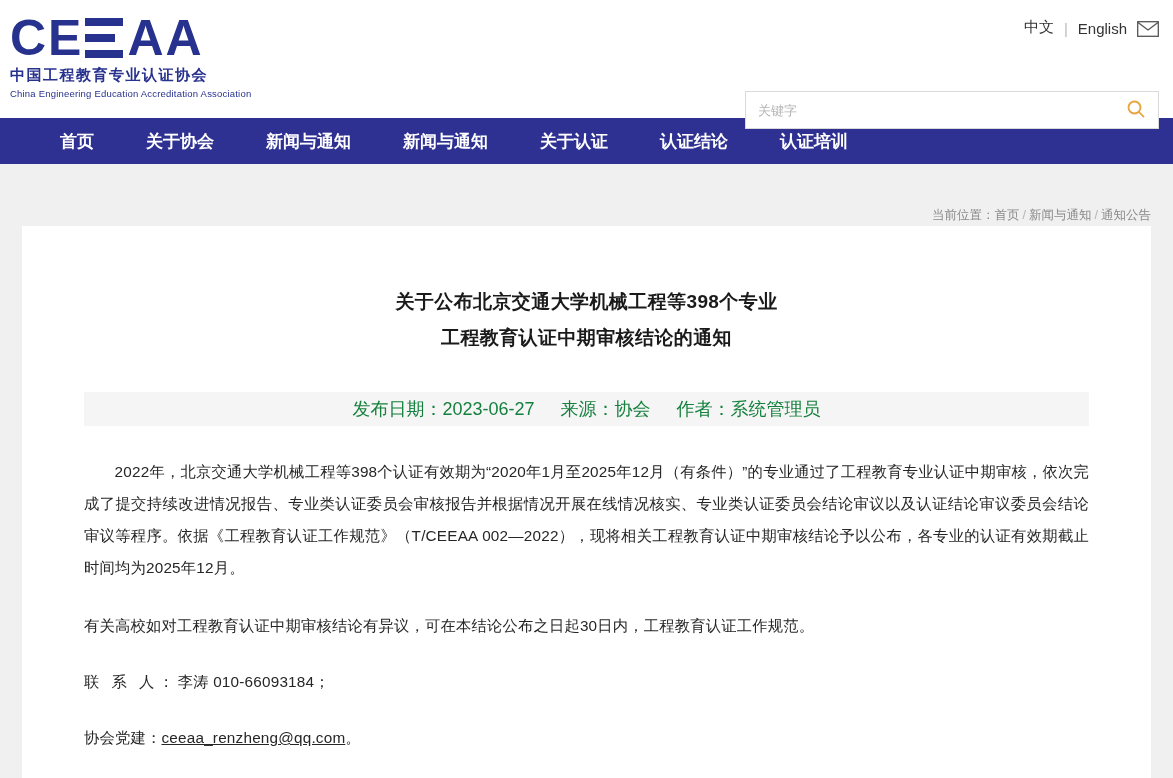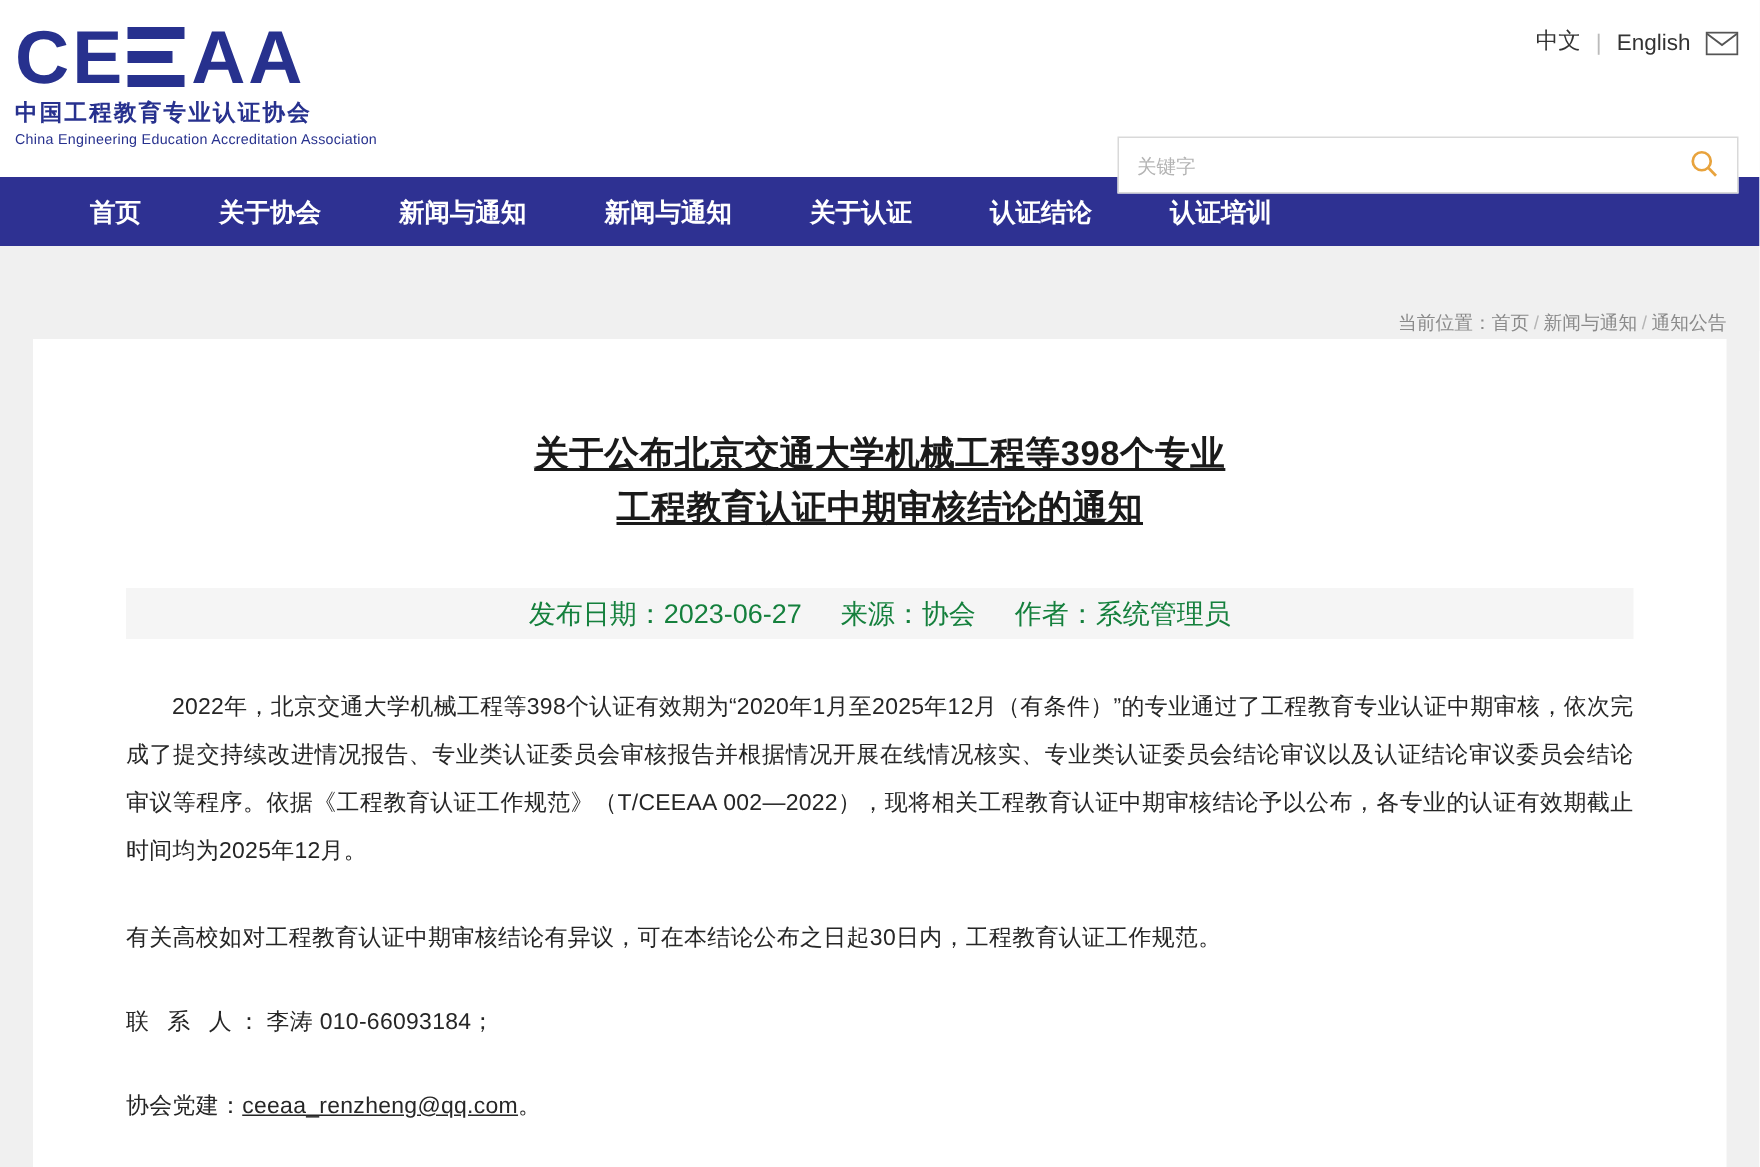--- a/index.html
+++ b/index.html
@@ -105,24 +105,23 @@
 
   
   .article {
     position: absolute; left: 22px; top: 226px;
     width: 1129px; min-height: 552px;
     background: #ffffff;
     padding: 58px 62px 0 62px;
   }
   .title {
     text-align: center;
-    font-size: 23px; font-weight: bold; color: #1a1a1a;
+    font-size: 19px; font-weight: bold; color: #1a1a1a;
     line-height: 36px;
     letter-spacing: 0.4px;
-    text-decoration: underline;
   }
   .meta {
     margin-top: 36px;
     height: 34px; background: #f5f5f5;
     display: flex; align-items: center; justify-content: center;
     gap: 26px;
     font-size: 18px; color: #15803d;
   }
   .body { margin-top: 30px; }
   .body p {

